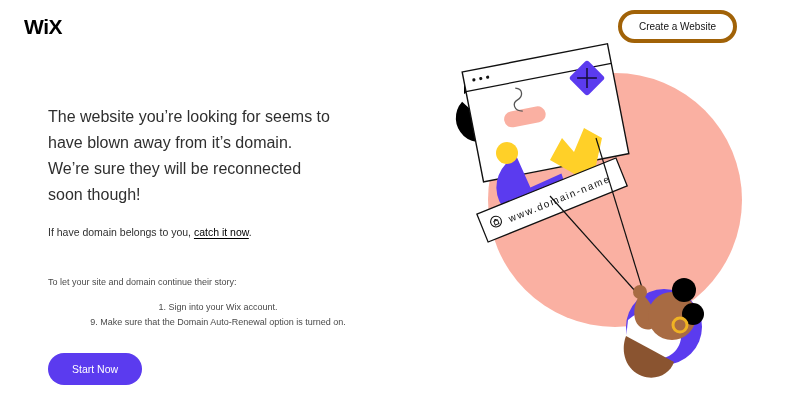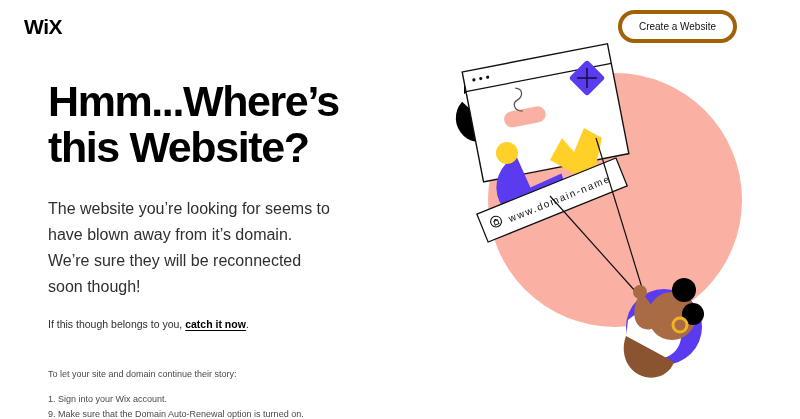--- a/index.html
+++ b/index.html
@@ -37,26 +37,26 @@
     font-size: 43px; line-height: 1.07; font-weight: bold;
     letter-spacing: -1.4px; color: #000;
   }
   .headline .l2 { display: block; }
   .para {
     margin-top: 26px; font-size: 16px; line-height: 1.62; color: #2f2f2f;
     max-width: 285px;
   }
   .para2 { margin-top: 16px; font-size: 10.5px; line-height: 1.6; color: #2f2f2f; }
   .link {
-    color: #000; font-weight: bold; text-decoration: underline;
+    color: #000; font-weight: normal; text-decoration: underline;
     text-underline-offset: 2px; cursor: pointer;
   }
   .lead { margin-top: 36px; font-size: 9px; color: #4a4a4a; line-height: 1.5; }
   .steps { margin-top: 10px; list-style: none; }
-  .steps li { font-size: 9px; color: #4a4a4a; line-height: 1.72; }
+  .steps li { font-size: 9px; color: #4a4a4a; line-height: 1.72; text-align: center; }
   .btn-primary {
     margin-top: 22px; display: inline-block;
     background: #5B3BEF; color: #fff; border: none;
     border-radius: 20px; padding: 10px 24px; font-size: 10.5px;
     cursor: pointer; font-family: "Liberation Sans", sans-serif;
   }
 
   
   .illustration {
     position: absolute; left: 400px; top: 20px; width: 400px; height: 399px;
@@ -67,29 +67,25 @@
 <body>
 
 <div class="page">
 
   <div class="header">
     <div class="logo">WiX</div>
     <button class="cta-outline">Create a Website</button>
   </div>
 
   <div class="content">
-    <h1 class="headline">
-      <span>Hmm...Where’s</span>
-      <span class="l2">this Website?</span>
-    </h1>
 
     <p class="para">The website you’re looking for seems to have blown away from it’s domain. We’re sure they will be reconnected soon though!</p>
 
     <p class="para2">
-      <span>If this though belongs to you, </span><a class="link">catch it now</a><span>.</span>
+      <span>If have domain belongs to you, </span><a class="link">catch it now</a><span>.</span>
     </p>
 
     <p class="lead">To let your site and domain continue their story:</p>
 
     <ul class="steps">
       <li>1. Sign into your Wix account.</li>
       <li>9. Make sure that the Domain Auto-Renewal option is turned on.</li>
     </ul>
 
     <button class="btn-primary">Start Now</button>

